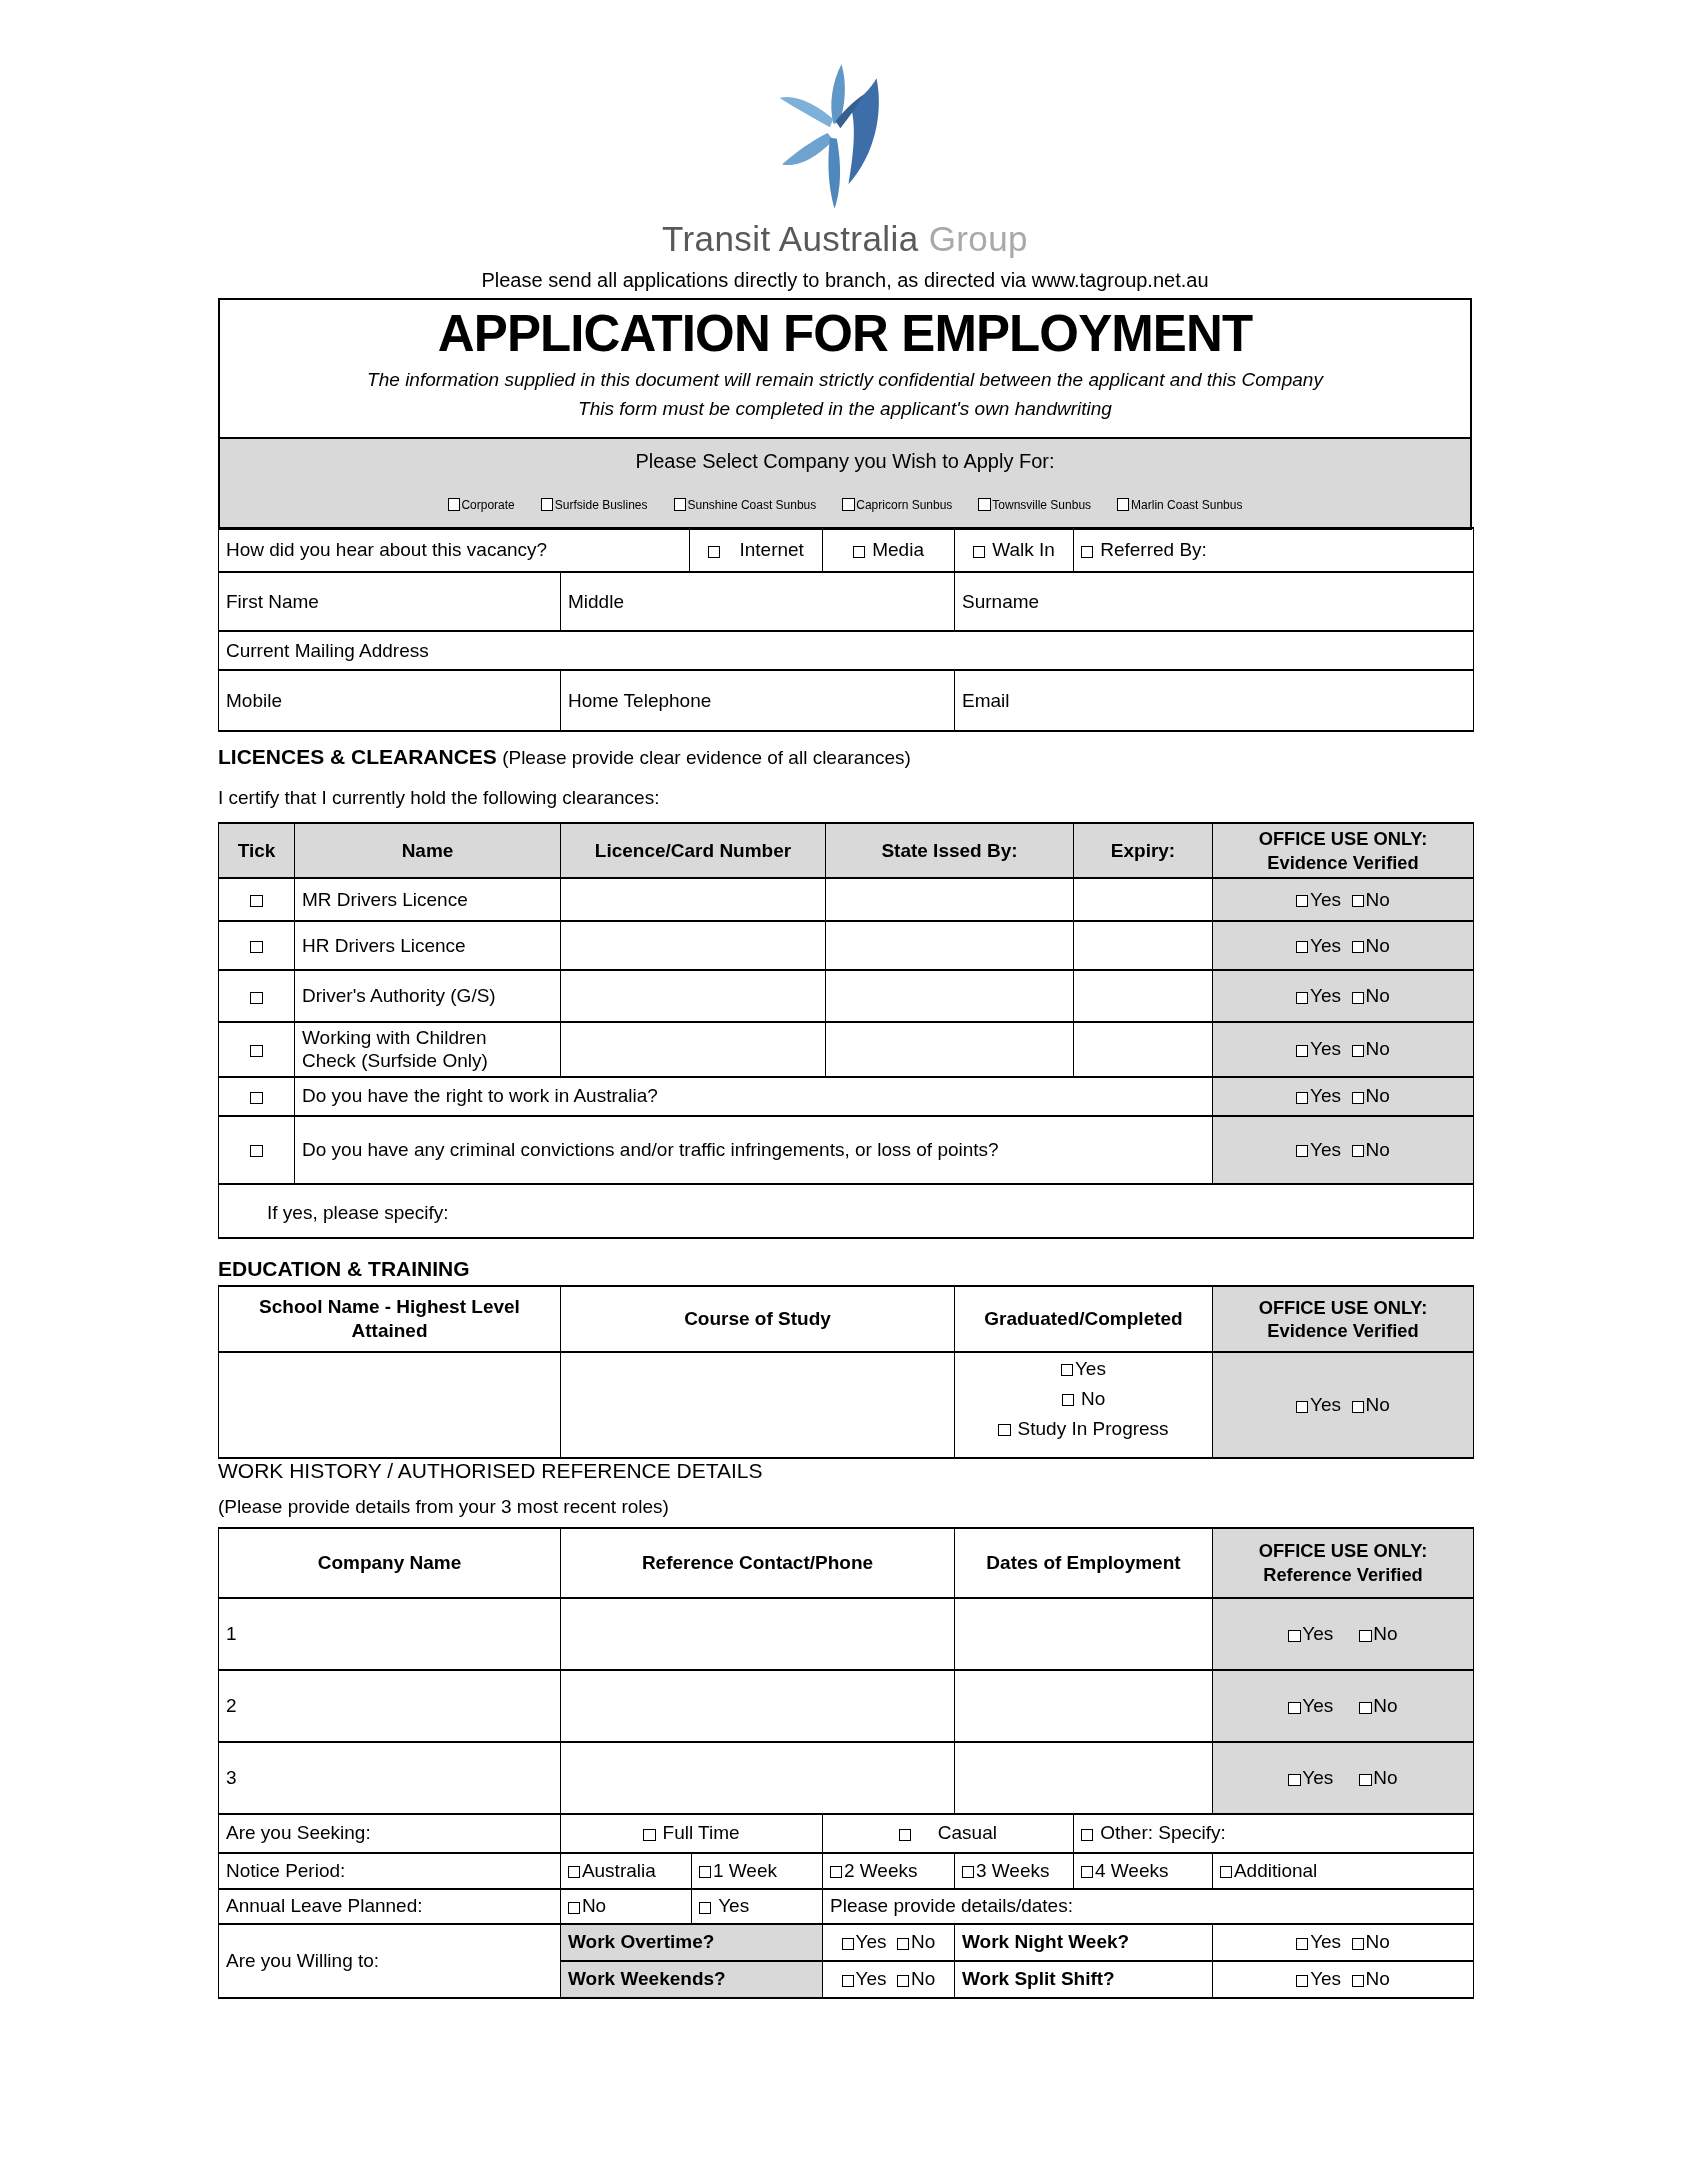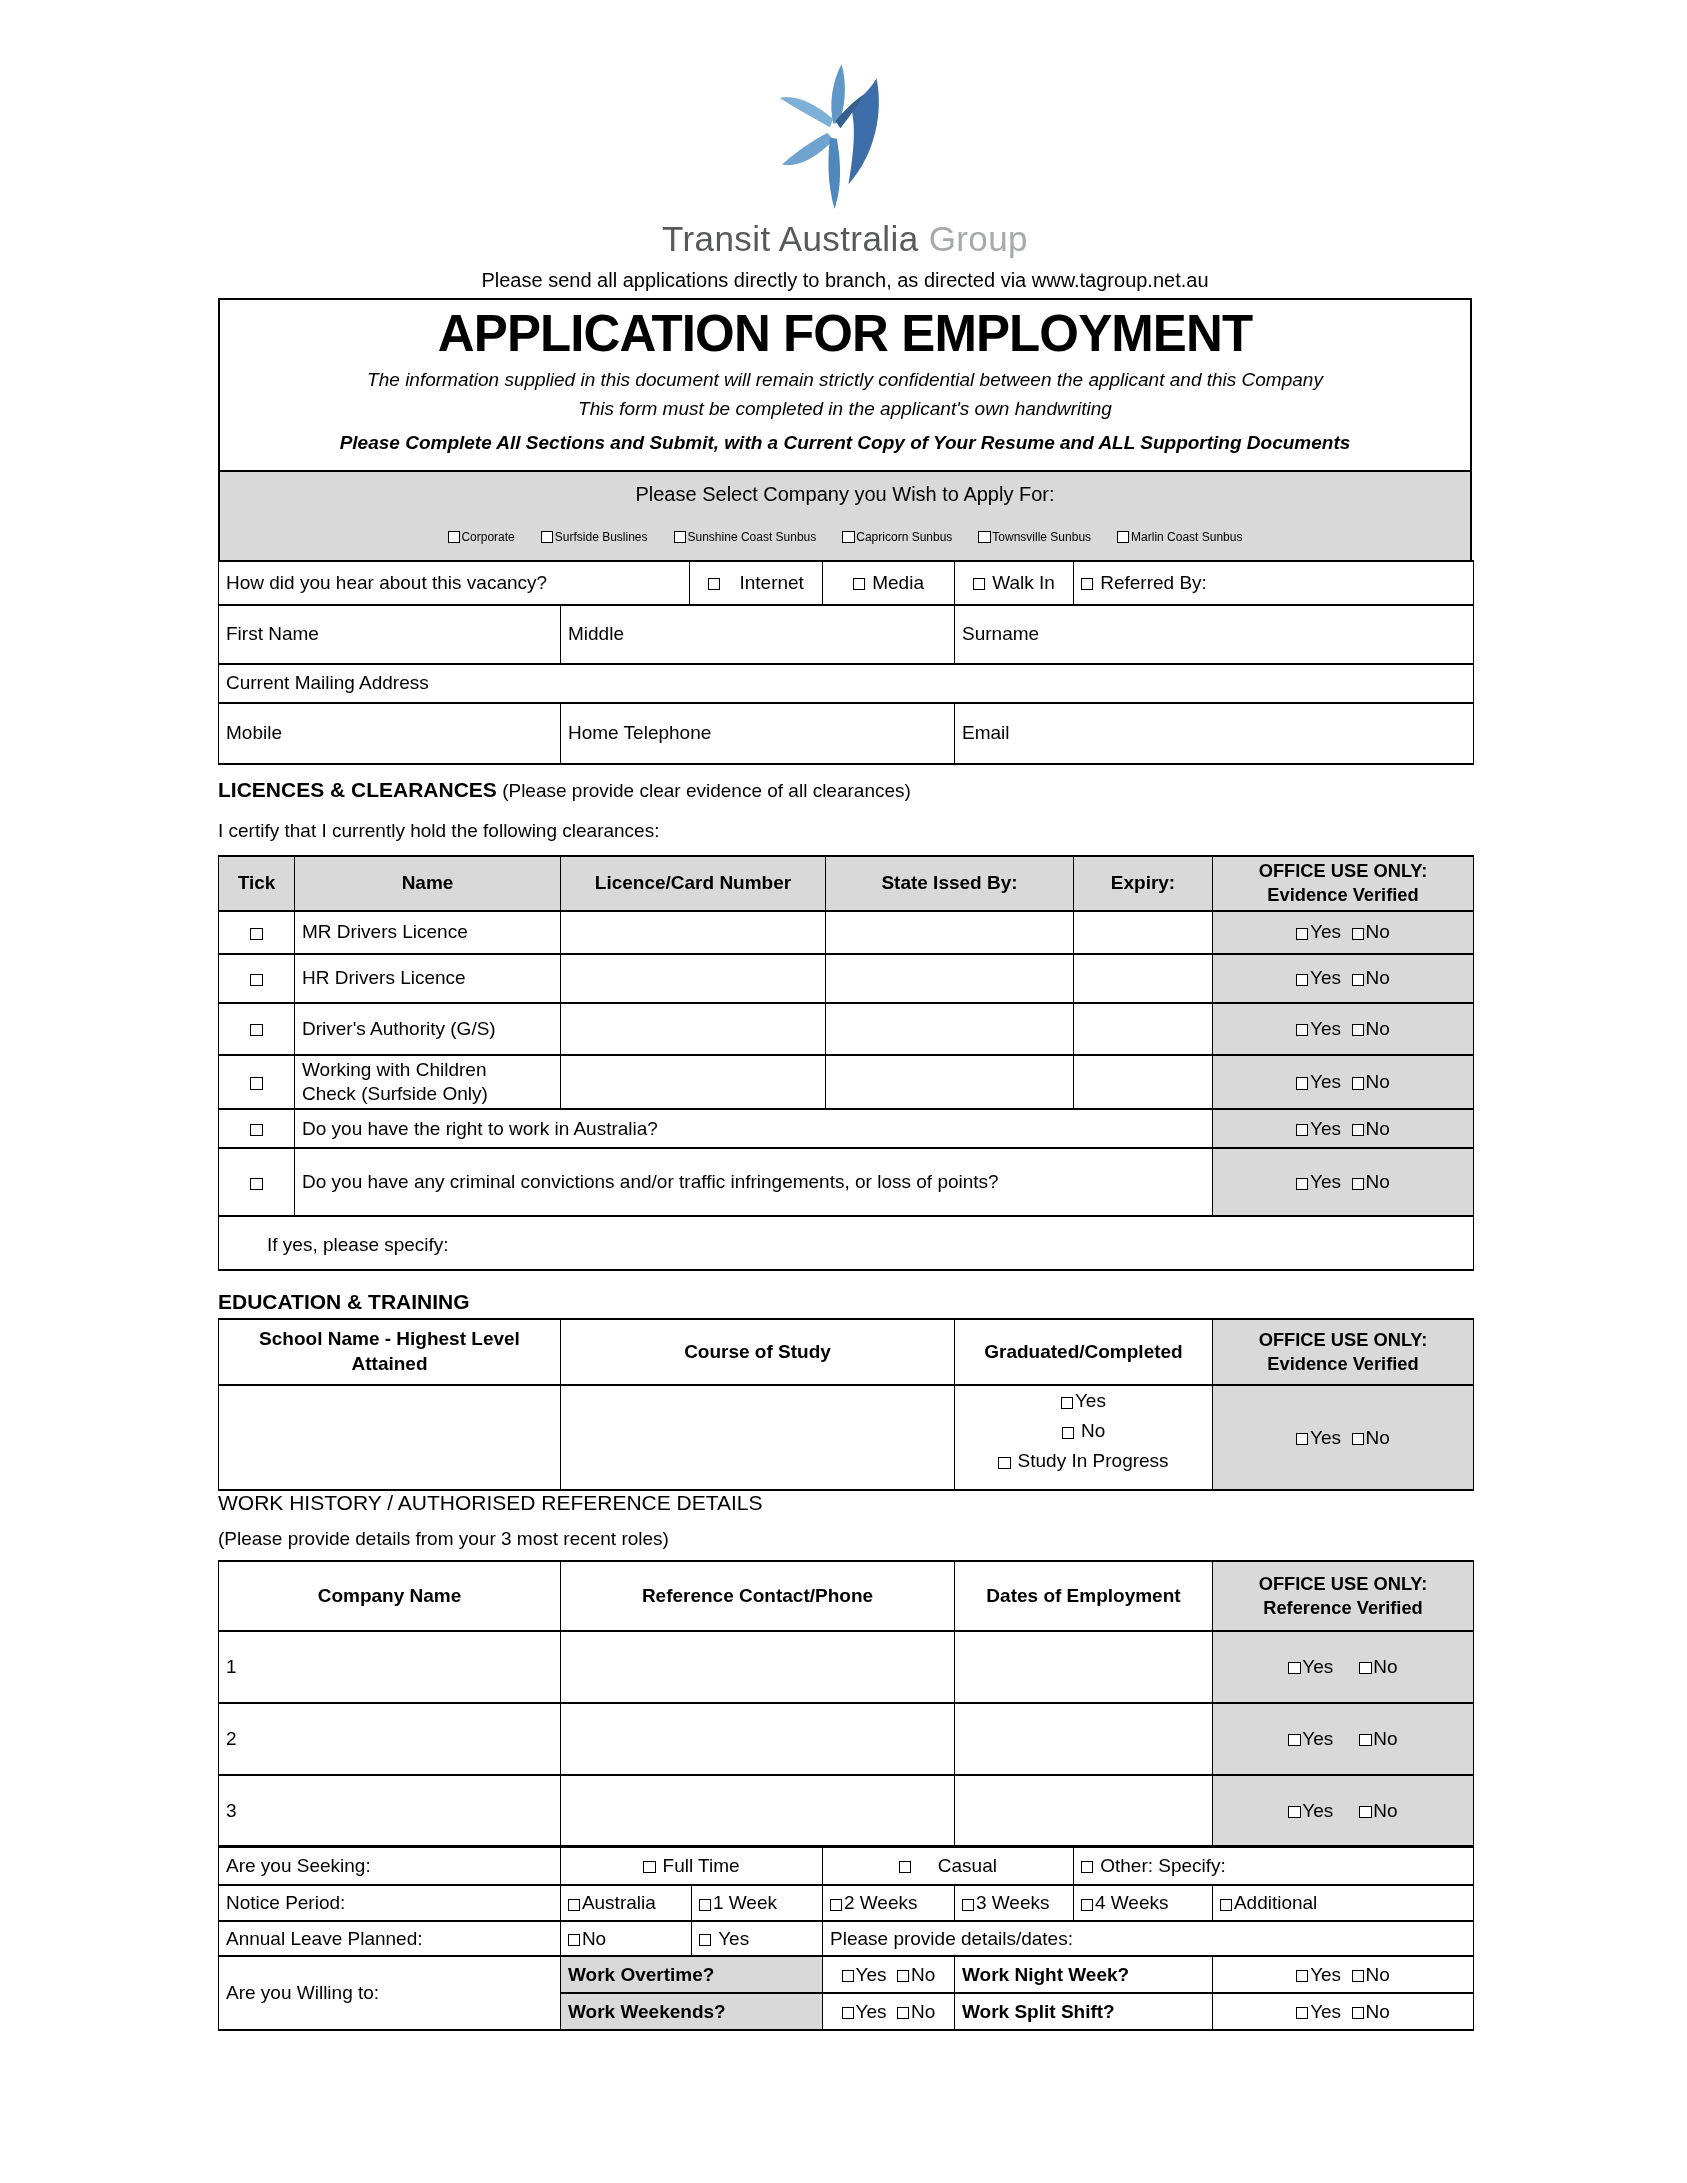--- a/index.html
+++ b/index.html
@@ -85,21 +85,20 @@
       <div class="brand-name"><span>Transit Australia</span> <span class="light">Group</span></div>
     </div>
 
     <div class="send-note">Please send all applications directly to branch, as directed via www.tagroup.net.au</div>
 
     <div class="title-box">
       <div class="title-inner">
         <div class="main-title">APPLICATION FOR EMPLOYMENT</div>
         <div class="sub-italic">The information supplied in this document will remain strictly confidential between the applicant and this Company</div>
         <div class="sub-italic">This form must be completed in the applicant's own handwriting</div>
-        <div class="sub-bold-italic">Please Complete All Sections and Submit, with a Current Copy of Your Resume and ALL Supporting Documents</div>
       </div>
       <div class="company-band">
         <div class="company-select-label">Please Select Company you Wish to Apply For:</div>
         <div class="company-options">
           <label><span class="cb tight"></span><span>Corporate</span></label>
           <label><span class="cb tight"></span><span>Surfside Buslines</span></label>
           <label><span class="cb tight"></span><span>Sunshine Coast Sunbus</span></label>
           <label><span class="cb tight"></span><span>Capricorn Sunbus</span></label>
           <label><span class="cb tight"></span><span>Townsville Sunbus</span></label>
           <label><span class="cb tight"></span><span>Marlin Coast Sunbus</span></label>

